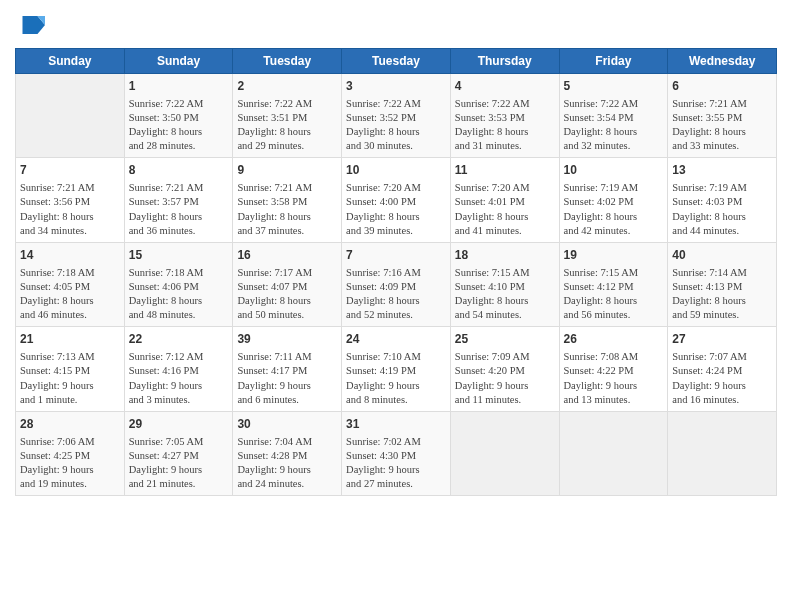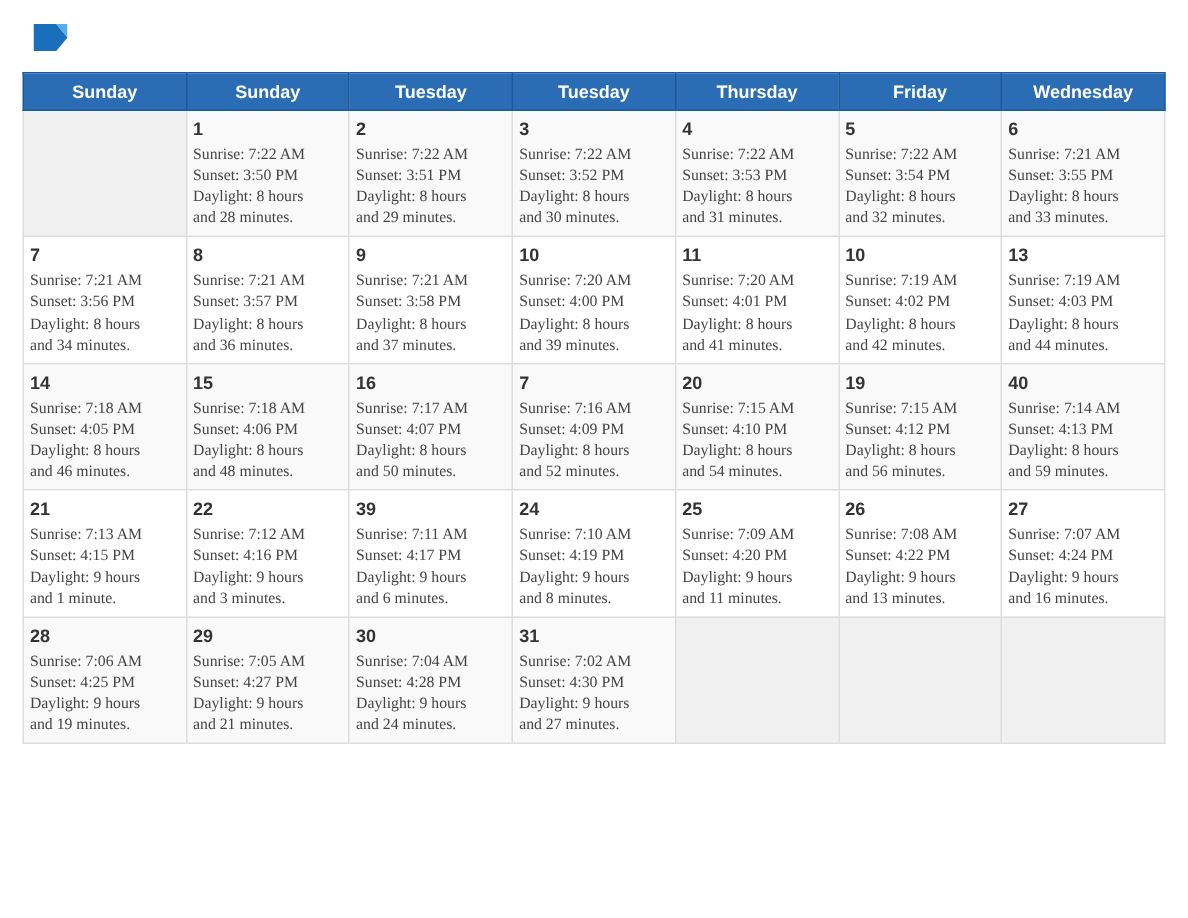--- a/index.html
+++ b/index.html
@@ -204,21 +204,21 @@
         </td>
         <td>
           <span class="day-number">16</span>
           <div class="day-info">Sunrise: 7:17 AM<br>Sunset: 4:07 PM<br>Daylight: 8 hours<br>and 50 minutes.</div>
         </td>
         <td>
           <span class="day-number">7</span>
           <div class="day-info">Sunrise: 7:16 AM<br>Sunset: 4:09 PM<br>Daylight: 8 hours<br>and 52 minutes.</div>
         </td>
         <td>
-          <span class="day-number">20</span>
+          <span class="day-number">18</span>
           <div class="day-info">Sunrise: 7:15 AM<br>Sunset: 4:10 PM<br>Daylight: 8 hours<br>and 54 minutes.</div>
         </td>
         <td>
           <span class="day-number">19</span>
           <div class="day-info">Sunrise: 7:15 AM<br>Sunset: 4:12 PM<br>Daylight: 8 hours<br>and 56 minutes.</div>
         </td>
         <td>
           <span class="day-number">40</span>
           <div class="day-info">Sunrise: 7:14 AM<br>Sunset: 4:13 PM<br>Daylight: 8 hours<br>and 59 minutes.</div>
         </td>

